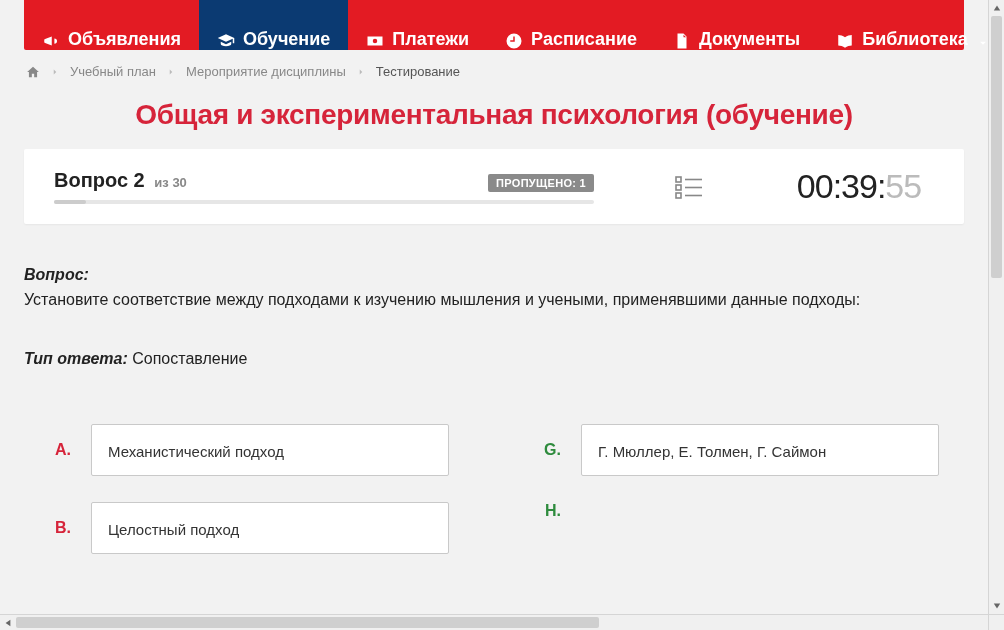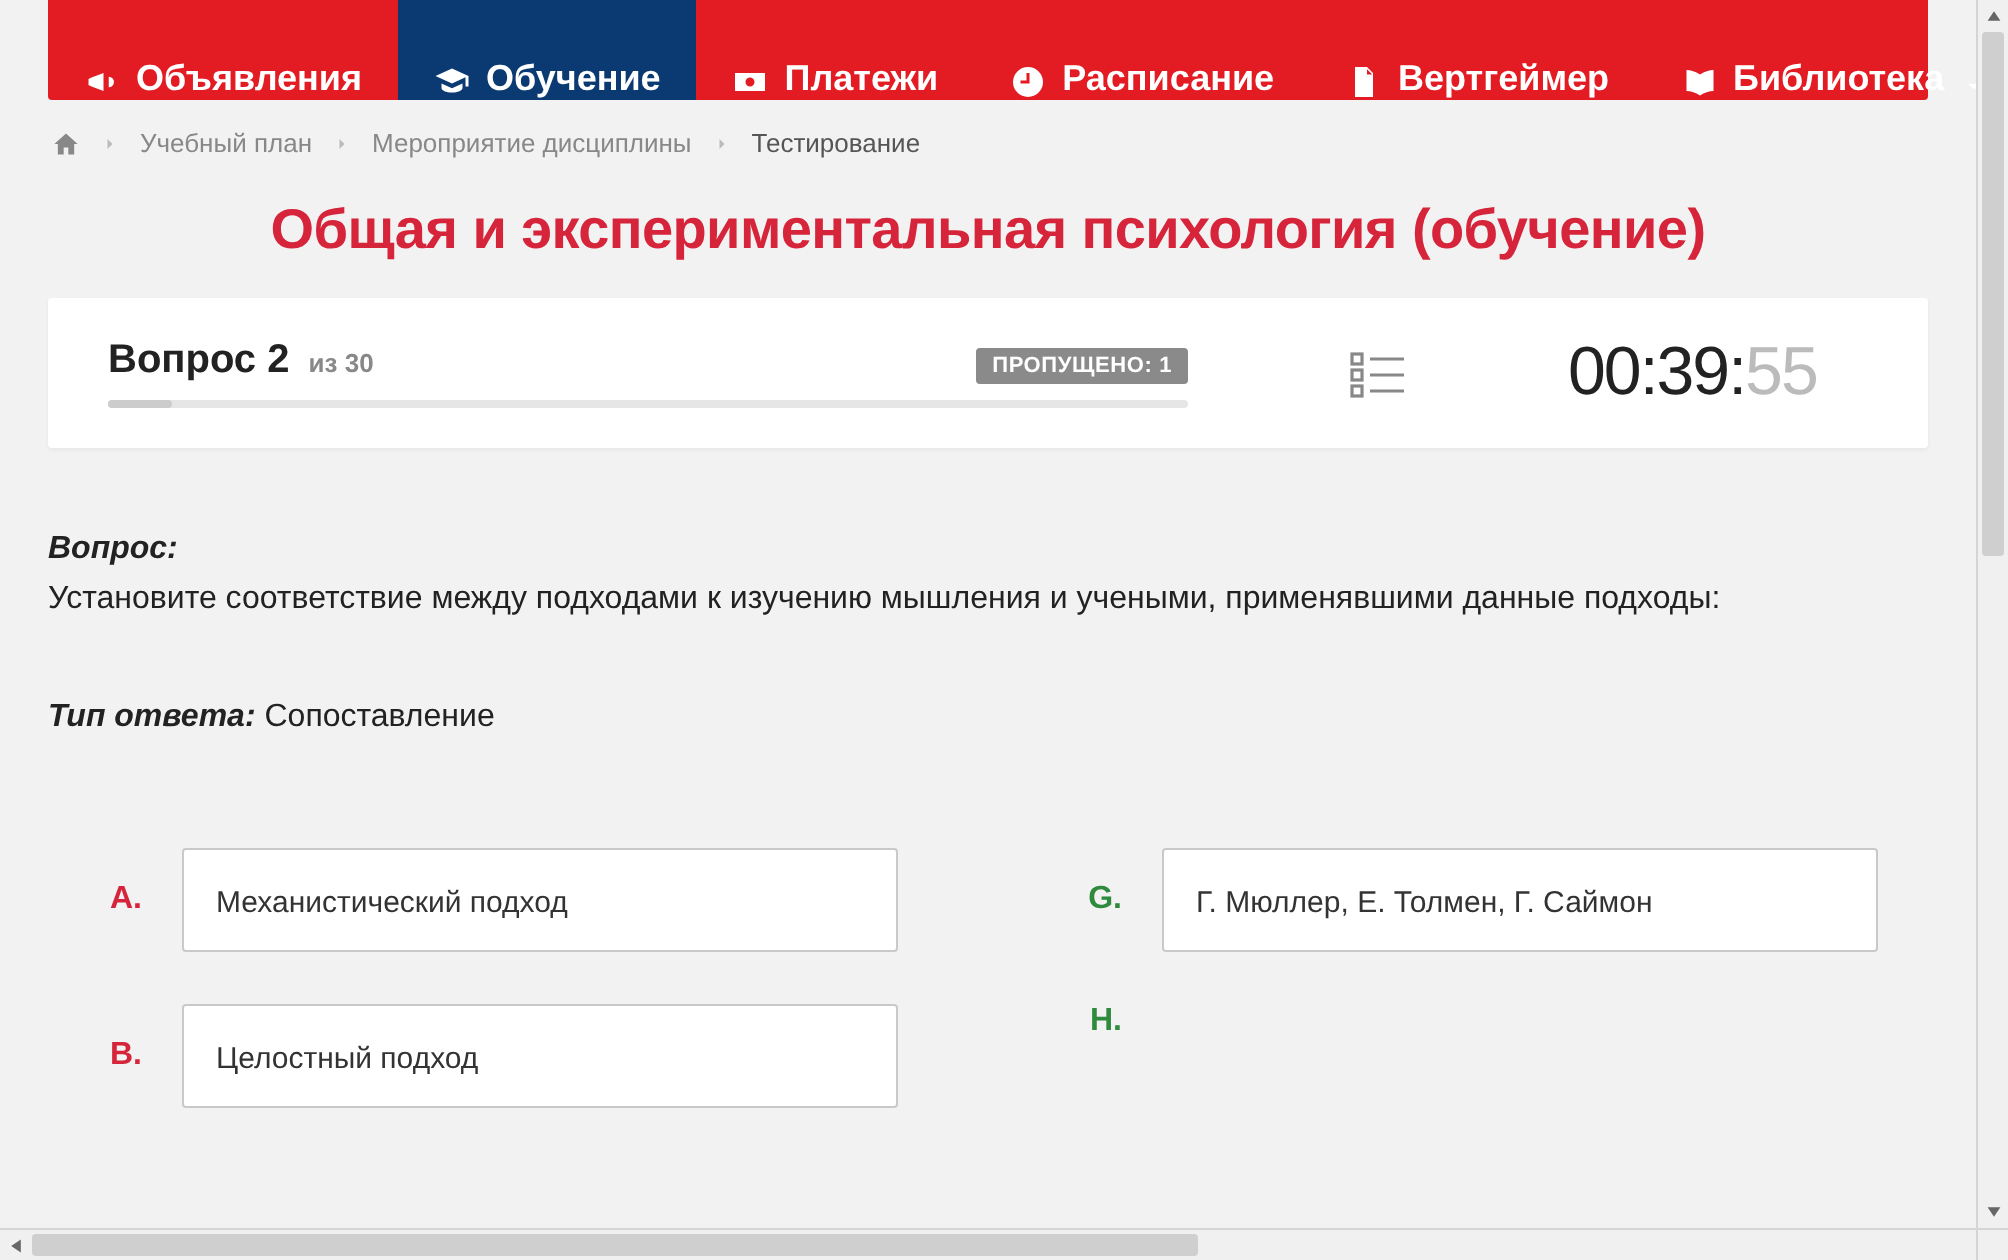--- a/index.html
+++ b/index.html
@@ -92,21 +92,21 @@
     padding: 3px 8px; border-radius:2px; letter-spacing:0.3px;
   }
   .progress-track {
     height:4px; background:#e6e6e6; border-radius:2px; margin-top:8px; position:relative;
   }
   .progress-fill {
     height:100%; background:#ccc; border-radius:2px; width:6%;
   }
   .qh-mid { flex:1; display:flex; justify-content:center; }
   .list-icon { width:28px; height:24px; fill:none; stroke:#888; stroke-width:1.6; cursor:pointer; }
-  .qh-right { text-align:left; min-width: 150px; }
+  .qh-right { text-align:center; min-width: 150px; }
   .timer-main { font-size: 34px; color:#222; font-weight:400; letter-spacing:-1px; }
   .timer-sec { color:#bbb; }
 
   
   .qbody { padding: 42px 0 0 0; color:#222; font-size:16px; }
   .qbody .label { font-style: italic; font-weight:700; }
   .qtext { margin-top:4px; line-height:1.5; }
   .atype { margin-top: 38px; }
 
   
@@ -182,21 +182,21 @@
         <div class="nav-item">
           <svg class="nav-icon" viewBox="0 0 24 24">
               <path d="M12 2a10 10 0 100 20 10 10 0 000-20zm1 11H7v-2h4V6h2v7z"></path>
             </svg>
           <span>Расписание</span>
         </div>
         <div class="nav-item">
           <svg class="nav-icon" viewBox="0 0 24 24">
               <path d="M6 2h8l4 4v16H6V2zm8 1.5V7h3.5L14 3.5zM8 12h8v2H8v-2zm0 4h8v2H8v-2z"></path>
             </svg>
-          <span>Вертгеймер</span>
+          <span>Документы</span>
         </div>
         <div class="nav-item">
           <svg class="nav-icon" viewBox="0 0 24 24">
               <path d="M3 4c3 0 6 1 9 3 3-2 6-3 9-3v14c-3 0-6 1-9 3-3-2-6-3-9-3V4z"></path>
             </svg>
           <span>Библиотека</span>
           <svg class="nav-chevron" viewBox="0 0 24 24">
               <path d="M7 10l5 5 5-5z"></path>
             </svg>
         </div>

